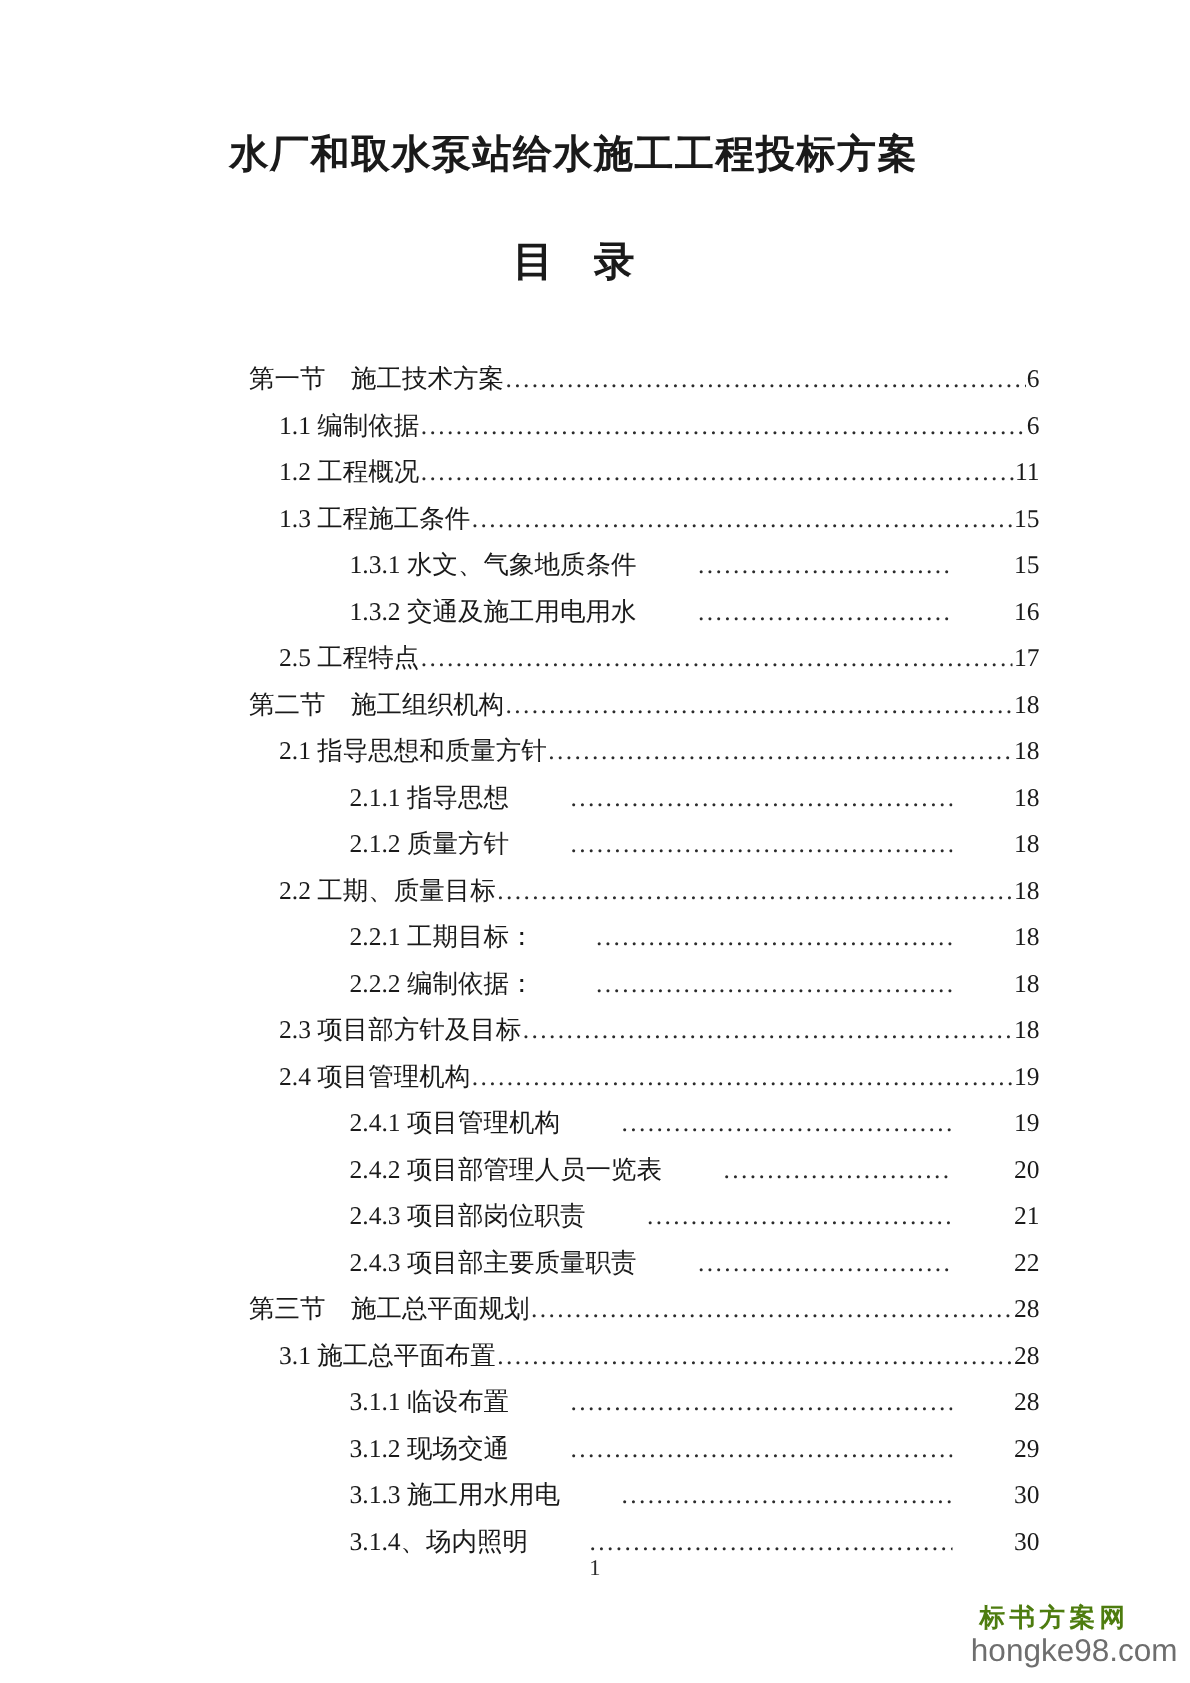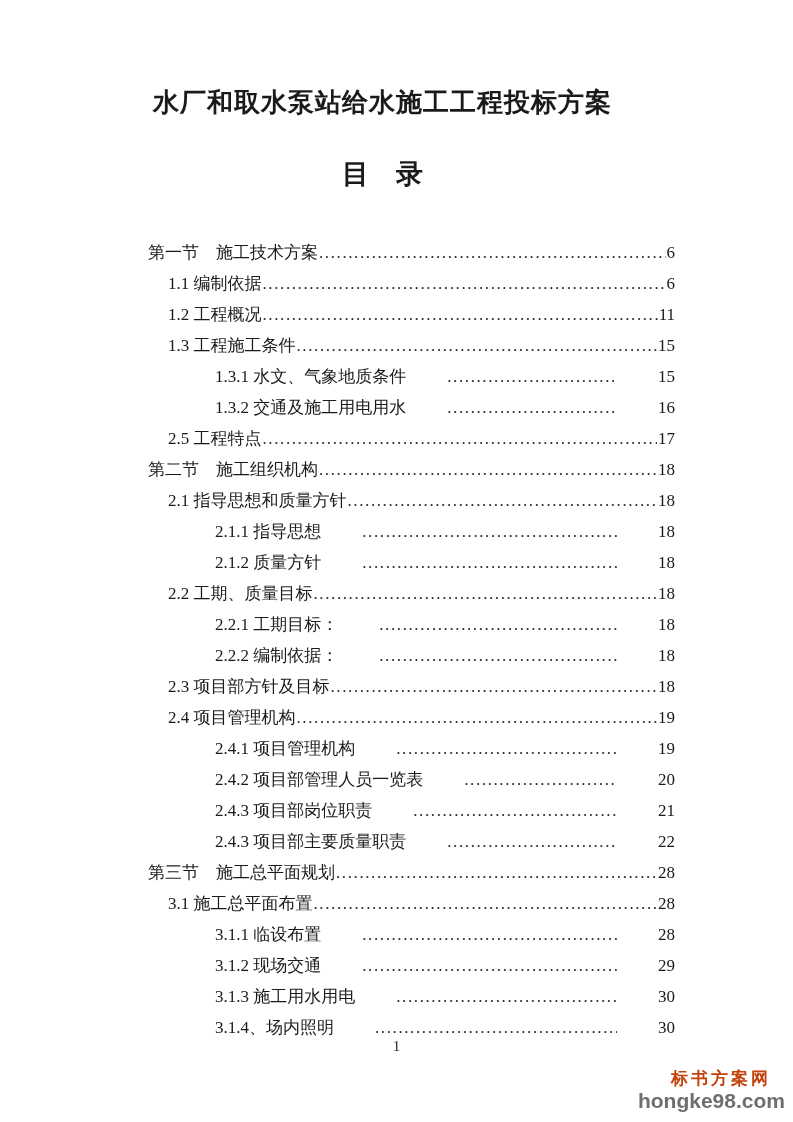--- a/index.html
+++ b/index.html
@@ -30,21 +30,21 @@
     left: 90px;
     width: 585px;
     text-align: center;
     font-size: 27px;
     font-weight: bold;
     line-height: 1.25;
   }
   .toc-list {
     position: absolute;
     top: 237px;
-    left: 90px;
+    left: 108px;
     width: 585px;
   }
   .toc-row {
     display: flex;
     align-items: baseline;
     height: 31px;
     font-size: 17px;
     line-height: 31px;
     white-space: nowrap;
   }
@@ -79,26 +79,26 @@
     right: 8px;
     bottom: 10px;
     text-align: right;
     font-family: "Liberation Sans", "DejaVu Sans", sans-serif;
     line-height: 1.1;
   }
   .watermark-name {
     font-size: 17px;
     font-weight: bold;
     letter-spacing: 3px;
-    color: #c2410c;
-    margin-right: 14px;
+    color: #4d7c0f;
+    margin-right: 32px;
   }
   .watermark-url {
     font-size: 21px;
-    font-weight: bold;
+    font-weight: normal;
     color: #6e6e6e;
   }
 </style>
 </head>
 <body>
 
 <div class="page">
 
   <div class="doc-title">水厂和取水泵站给水施工工程投标方案</div>
 

